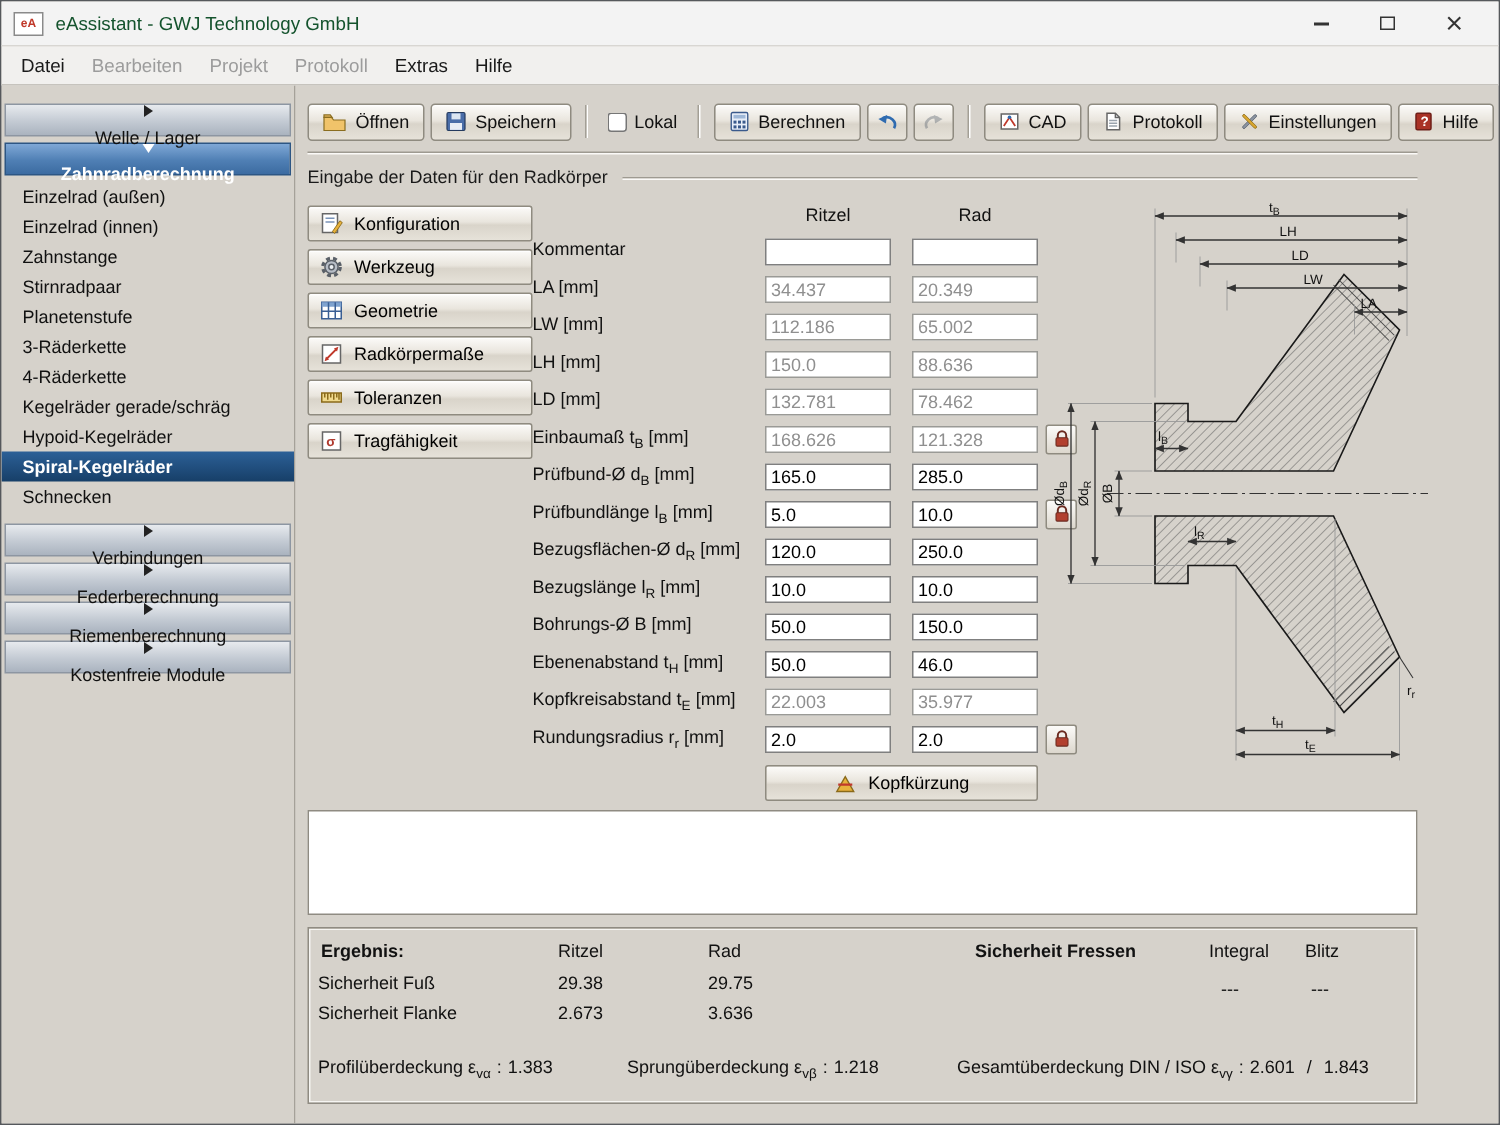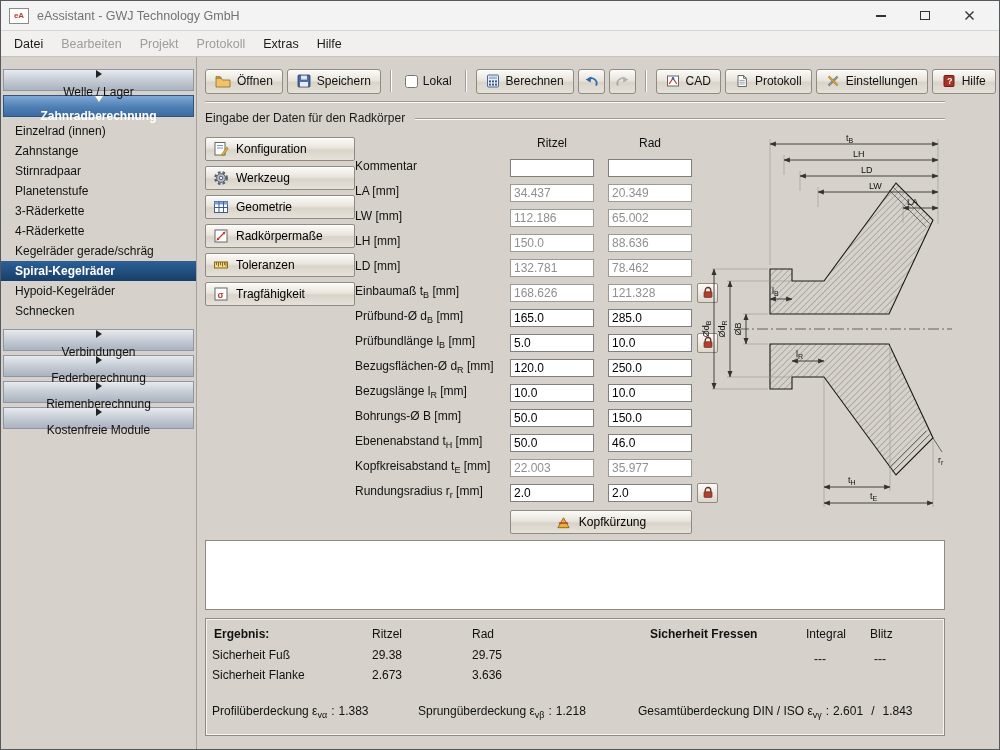--- a/index.html
+++ b/index.html
@@ -3,21 +3,21 @@
 <meta charset="utf-8">
 <style>
   * { box-sizing: border-box; margin: 0; padding: 0; }
   html,body { width:1000px; height:750px; }
   body { font-family: "Liberation Sans", "DejaVu Sans", sans-serif; font-size:12px; color:#111; background:#d6d2cb; }
   .window { width:1000px; height:750px; border:1px solid #55585c; display:flex; flex-direction:column; background:#d6d2cb; }
 
   
   .titlebar { height:30px; background:#f3f3f3; border-bottom:1px solid #d8d6d2; display:flex; align-items:center; padding:0 8px; flex:0 0 auto; }
   .app-icon { width:20px; height:16px; border:1px solid #8a8a8a; background:#fff; color:#c0392b; font-size:8px; font-weight:bold; display:flex; align-items:center; justify-content:center; margin-right:8px; }
-  .wtitle { font-size:12.5px; color:#737373; }
+  .wtitle { font-size:12.5px; color:#14532d; }
   .win-controls { margin-left:auto; display:flex; }
   .wbtn { width:44px; height:28px; display:flex; align-items:center; justify-content:center; }
   .glyph-min { width:10px; height:2px; background:#333; }
   .glyph-max { width:10px; height:9px; border:1.2px solid #333; }
 
   
   .menubar { height:26px; background:#f1f0ee; border-bottom:1px solid #c6c3bd; display:flex; align-items:center; padding-left:4px; flex:0 0 auto; }
   .menu-item { padding:4px 9px; font-size:12.5px; color:#1a1a1a; }
   .menu-item.dis { color:#9c9c9c; }
 
@@ -123,29 +123,30 @@
     <div class="sidebar">
       <div class="sb-header">
         <span class="tri-r"></span>
         <span>Welle / Lager</span>
       </div>
       <div class="sb-header expanded">
         <span class="tri-d"></span>
         <span>Zahnradberechnung</span>
       </div>
       <div class="sb-items">
+        <div class="sb-item">Einzelrad (außen)</div>
         <div class="sb-item">Einzelrad (innen)</div>
         <div class="sb-item">Zahnstange</div>
         <div class="sb-item">Stirnradpaar</div>
         <div class="sb-item">Planetenstufe</div>
         <div class="sb-item">3-Räderkette</div>
         <div class="sb-item">4-Räderkette</div>
         <div class="sb-item">Kegelräder gerade/schräg</div>
+        <div class="sb-item">Hypoid-Kegelräder</div>
         <div class="sb-item sel">Spiral-Kegelräder</div>
-        <div class="sb-item">Hypoid-Kegelräder</div>
         <div class="sb-item">Schnecken</div>
       </div>
       <div class="sb-header">
         <span class="tri-r"></span>
         <span>Verbindungen</span>
       </div>
       <div class="sb-header">
         <span class="tri-r"></span>
         <span>Federberechnung</span>
       </div>

